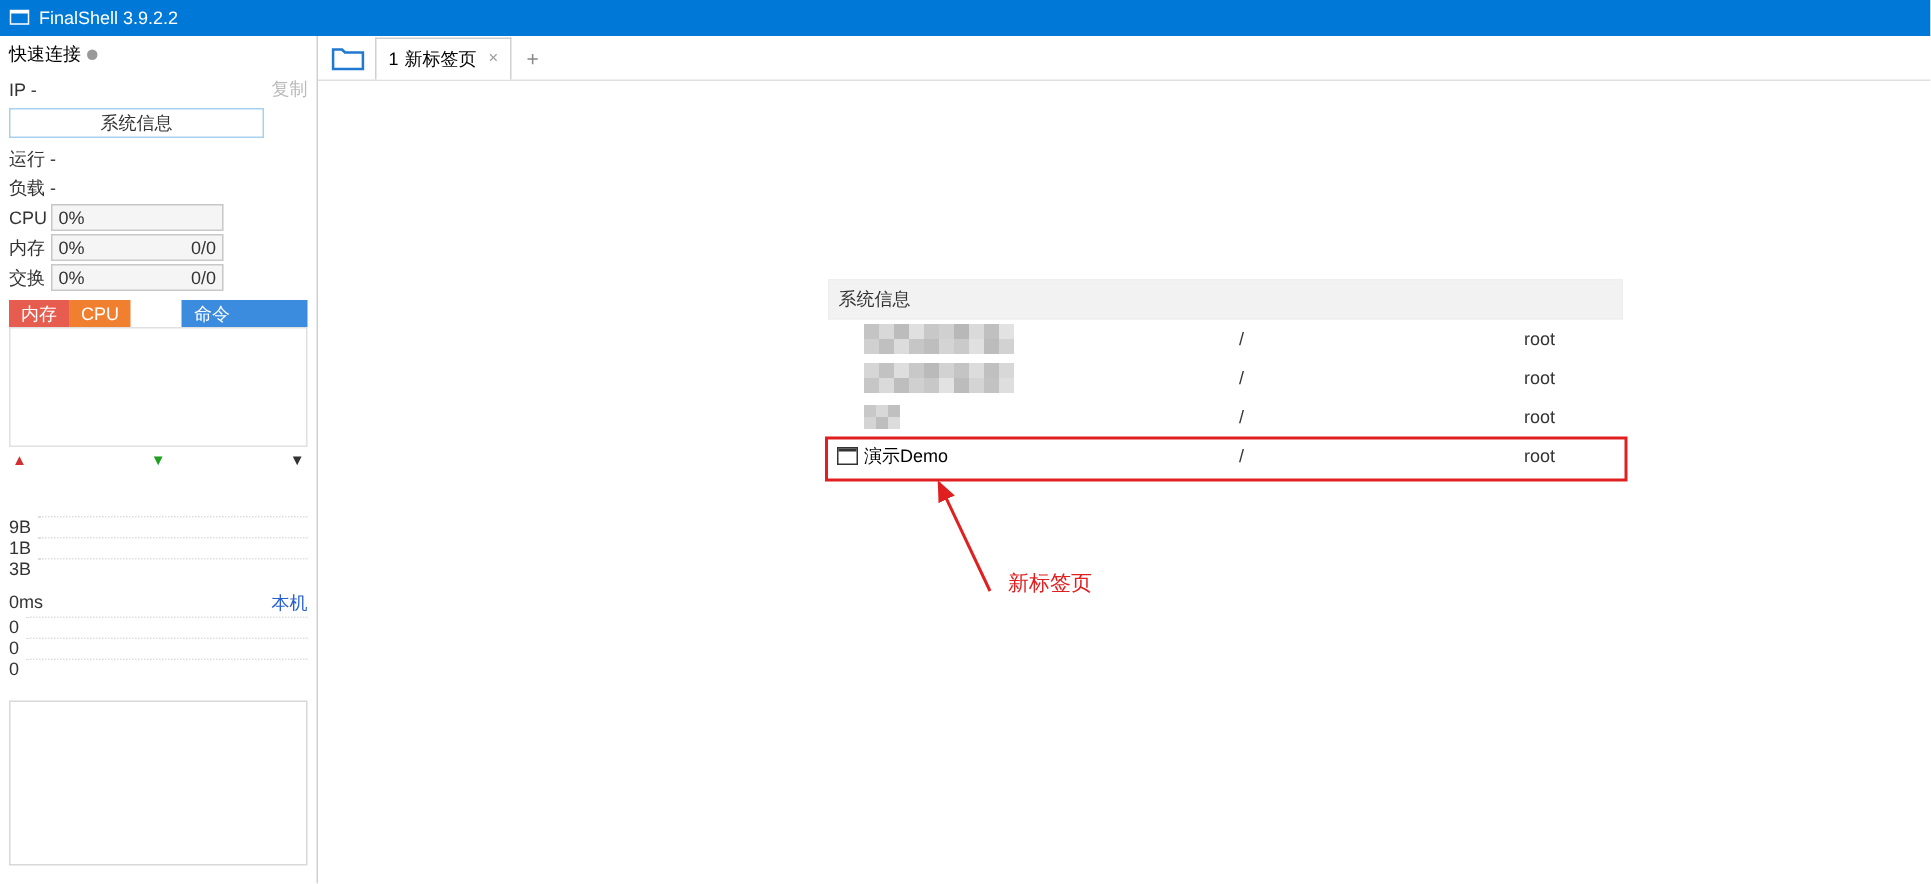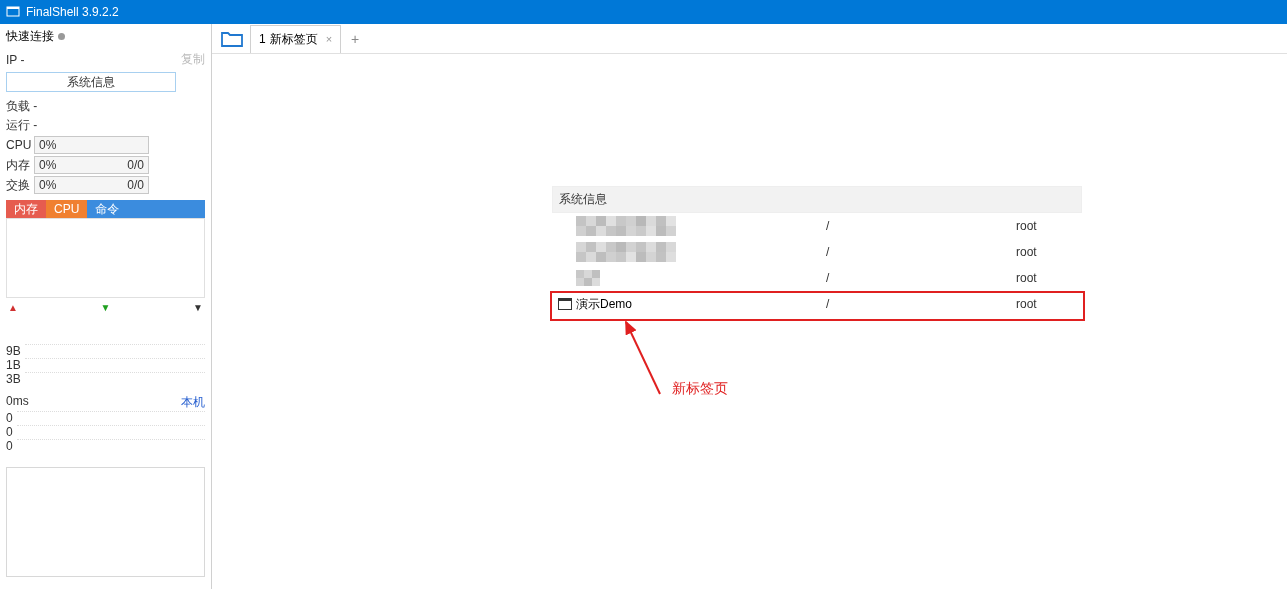--- a/index.html
+++ b/index.html
@@ -26,21 +26,21 @@
 .meter-row { display: flex; align-items: center; margin-bottom: 2px; }
 .meter-row .label { width: 28px; color: #333; }
 .meter-row .bar { height: 18px; border: 1px solid #c8c8c8; background: #f5f5f5; display: flex; align-items: center; padding: 0 4px; color: #333; }
 .cpu-bar { width: 115px; }
 .mem-bar, .swap-bar { width: 115px; justify-content: space-between; }
 
 .tab-strip { display: flex; height: 18px; margin-top: 4px; }
 .tab-strip .tab { padding: 0 8px; height: 18px; display: flex; align-items: center; color: #fff; cursor: pointer; }
 .tab-mem { background: #e65c4f; }
 .tab-cpu { background: #f08030; }
-.tab-cmd { background: #3b8cde; flex: 1; }
+.tab-cmd { background: #3b8cde; flex: 1; margin-left: 34px; }
 
 .blank-panel { height: 80px; border: 1px solid #e0e0e0; background: #fff; margin-bottom: 4px; }
 
 .speed-row { display: flex; align-items: center; justify-content: space-between; padding: 0 2px; }
 .arrow-up { color: #d03030; font-size: 10px; }
 .arrow-down { color: #20a020; font-size: 10px; }
 .arrow-neutral { color: #333; font-size: 10px; }
 
 .graph-labels { color: #333; }
 .graph-labels div { height: 14px; }
@@ -100,22 +100,22 @@
       <span>快速连接</span>
       <span class="dot"></span>
     </div>
     <div class="ip-row">
       <span>IP  -</span>
       <span class="copy">复制</span>
     </div>
     <div class="sys-btn">
       <span>系统信息</span>
     </div>
+    <div class="stat-line">运行 -</div>
     <div class="stat-line">负载 -</div>
-    <div class="stat-line">运行 -</div>
 
     <div class="meter-row">
       <span class="label">CPU</span>
       <div class="bar cpu-bar">
         <span>0%</span>
       </div>
     </div>
     <div class="meter-row">
       <span class="label">内存</span>
       <div class="bar mem-bar">

